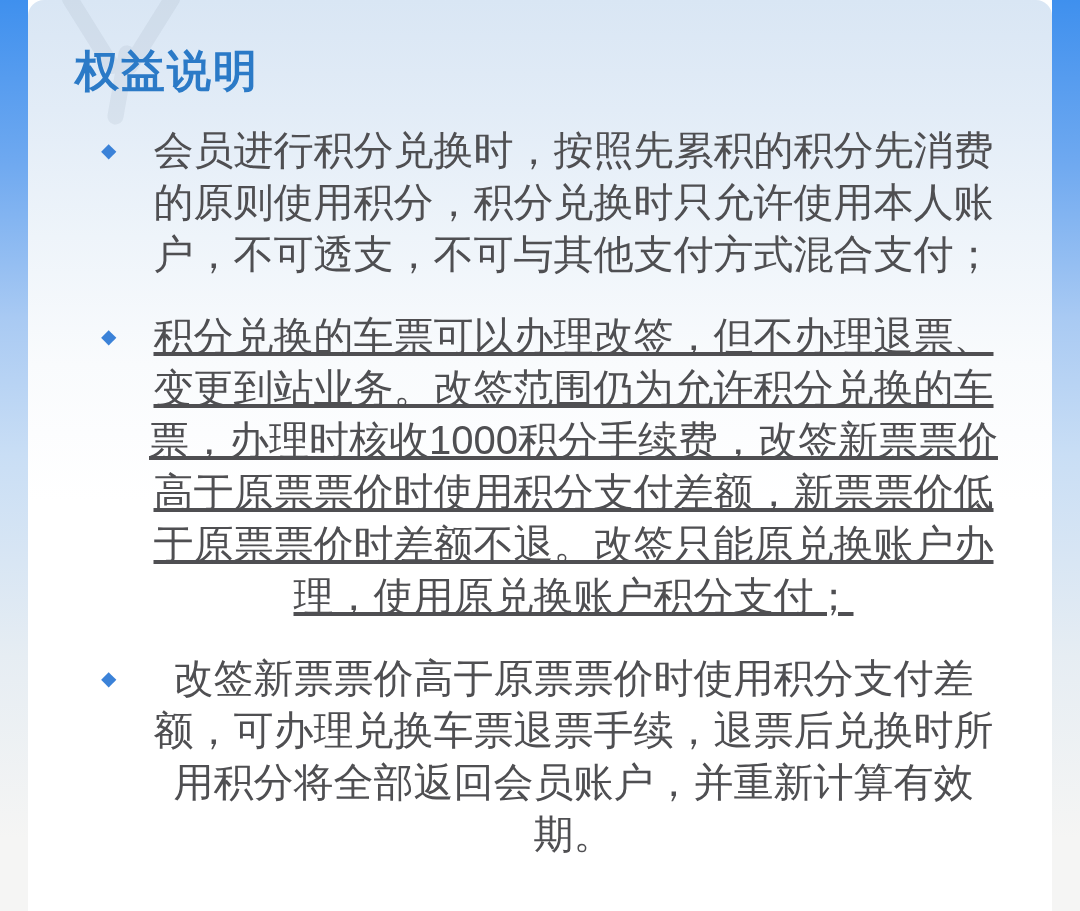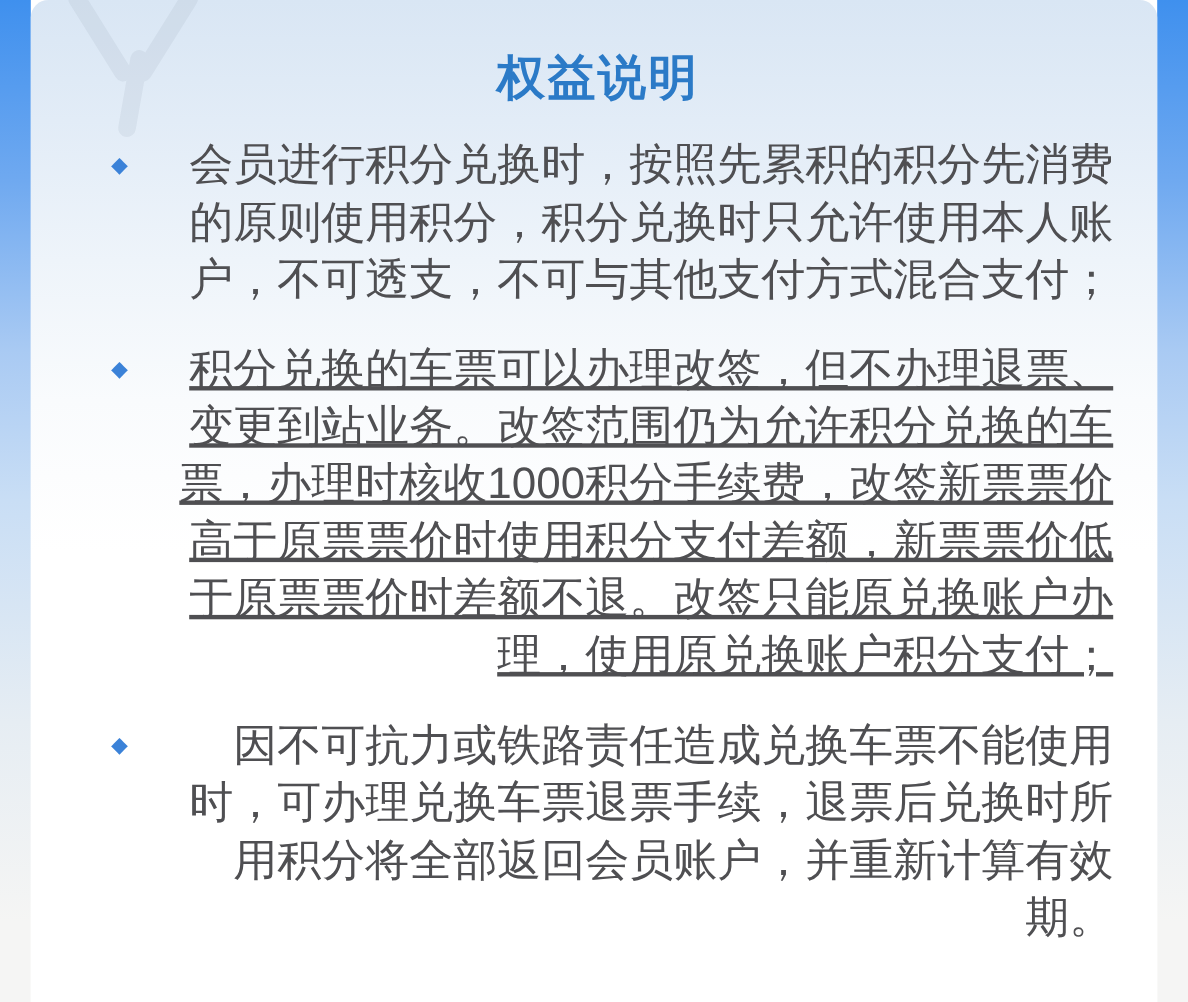--- a/index.html
+++ b/index.html
@@ -102,54 +102,54 @@
     padding-left: 26px;
     font-size: 20px;
     line-height: 52px;
     user-select: none;
   }
 
   .bullet-text {
     flex: 1;
     font-size: 40px;
     line-height: 52px;
-    text-align: right;
+    text-align: center;
     word-break: break-word;
   }
 </style>
 </head>
 <body>
 
 <div class="side-strip left"></div>
 <div class="side-strip right"></div>
 
 <div class="card">
 
   <div class="watermark">
     <div class="stroke s1"></div>
     <div class="stroke s2"></div>
     <div class="stroke s3"></div>
   </div>
 
   <div class="card-inner">
 
-    <div class="page-title" style="color: rgb(43, 122, 199); text-align: center;">权益说明</div>
+    <div class="page-title" style="color: rgb(43, 122, 199);">权益说明</div>
 
     <div class="bullet-list">
 
       <div class="bullet-item">
         <span class="bullet-marker" style="color: rgb(59, 130, 216);">◆</span>
         <span class="bullet-text" style="color: rgb(79, 79, 82);">会员进行积分兑换时，按照先累积的积分先消费的原则使用积分，积分兑换时只允许使用本人账户，不可透支，不可与其他支付方式混合支付；</span>
       </div>
 
       <div class="bullet-item">
         <span class="bullet-marker" style="color: rgb(59, 130, 216);">◆</span>
         <span class="bullet-text" style="color: rgb(79, 79, 82); text-decoration: underline;">积分兑换的车票可以办理改签，但不办理退票、变更到站业务。改签范围仍为允许积分兑换的车票，办理时核收1000积分手续费，改签新票票价高于原票票价时使用积分支付差额，新票票价低于原票票价时差额不退。改签只能原兑换账户办理，使用原兑换账户积分支付；</span>
       </div>
 
       <div class="bullet-item">
         <span class="bullet-marker" style="color: rgb(59, 130, 216);">◆</span>
-        <span class="bullet-text" style="color: rgb(79, 79, 82);">因不可抗力或铁路责任造成兑换车票不能使用时，可办理兑换车票退票手续，退票后兑换时所用积分将全部返回会员账户，并重新计算有效期。</span>
+        <span class="bullet-text" style="color: rgb(79, 79, 82);">改签新票票价高于原票票价时使用积分支付差额，可办理兑换车票退票手续，退票后兑换时所用积分将全部返回会员账户，并重新计算有效期。</span>
       </div>
 
     </div>
   </div>
 </div>
 
 </body></html>

